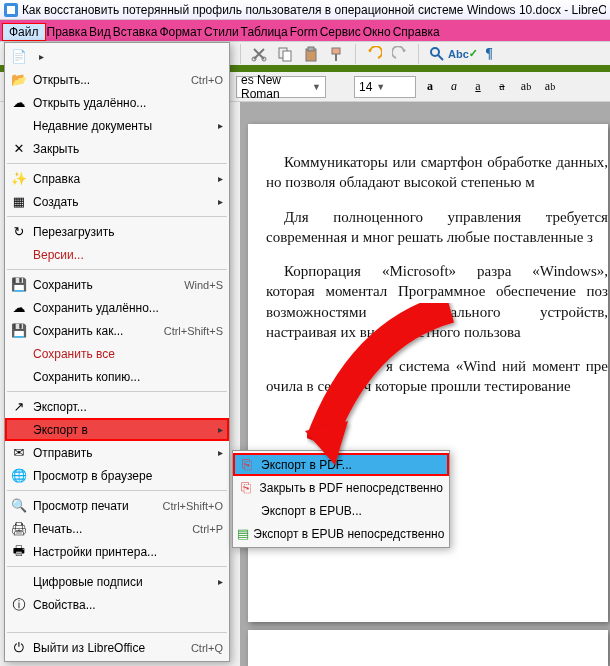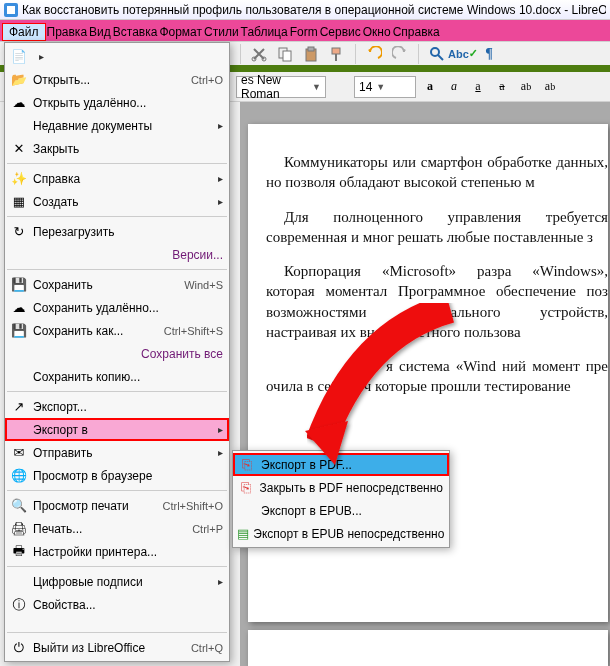--- a/index.html
+++ b/index.html
@@ -23,27 +23,27 @@
   .content-area { position:absolute; top:102px; left:240px; right:0; bottom:0; background:#aaa; }
   .ruler { position:absolute; top:102px; left:240px; right:0; height:18px; background:#ddd; border-bottom:1px solid #999; }
   .page { position:absolute; top:124px; left:248px; width:360px; height:498px; background:#fff; box-shadow:2px 2px 6px rgba(0,0,0,.4); padding:28px 0 18px 18px; font-family:"Times New Roman",serif; font-size:15px; color:#111; overflow:hidden; }
   .page p { margin-bottom:14px; text-indent:18px; line-height:1.35; text-align:justify; }
   .page2 { position:absolute; top:630px; left:248px; width:360px; height:36px; background:#fff; box-shadow:2px 2px 6px rgba(0,0,0,.4); }
 
   
   .menu { position:absolute; background:#f7f7f7; border:1px solid #999; box-shadow:2px 2px 8px rgba(0,0,0,.3); padding:2px 0; }
   .menu1 { top:42px; left:4px; width:226px; height:620px; display:flex; flex-direction:column; }
   .menu .row { display:flex; align-items:center; height:23px; padding:0 6px 0 4px; cursor:default; position:relative; }
-  .menu .row.disabled { color:#701a75;text-align:right; }
+  .menu .row.disabled { color:#b91c1c; }
   .menu .icon { width:20px; height:16px; display:flex; align-items:center; justify-content:center; margin-right:4px; font-size:13px; }
   .menu .lbl { flex:1; white-space:nowrap; }
   .menu .shortcut { color:#555; font-size:11px; margin-left:8px; }
   .menu .arrow { font-size:10px; margin-left:6px; color:#333; }
   .menu .msep { height:1px; background:#ccc; margin:3px 2px; }
-  .menu .row.highlight-red { outline:2px solid #f00; outline-offset:-2px; background:#f9a8d4; }
+  .menu .row.highlight-red { outline:2px solid #f00; outline-offset:-2px; background:#ef4444; }
   .fill { flex:1; }
 
   .menu2 { top:450px; left:232px; width:218px; }
   .menu2 .row.highlight-red { background:#3daee9; outline:2px solid #f00; outline-offset:-2px; }
 
   
   .redarrow { position:absolute; top:303px; left:300px; pointer-events:none; }
   .u { text-decoration:underline; }
 </style>
 </head>

